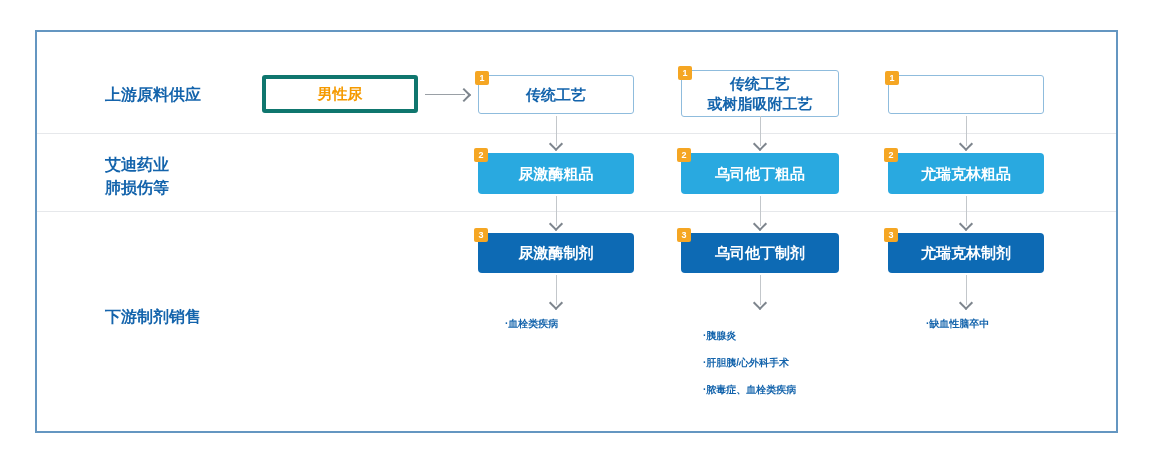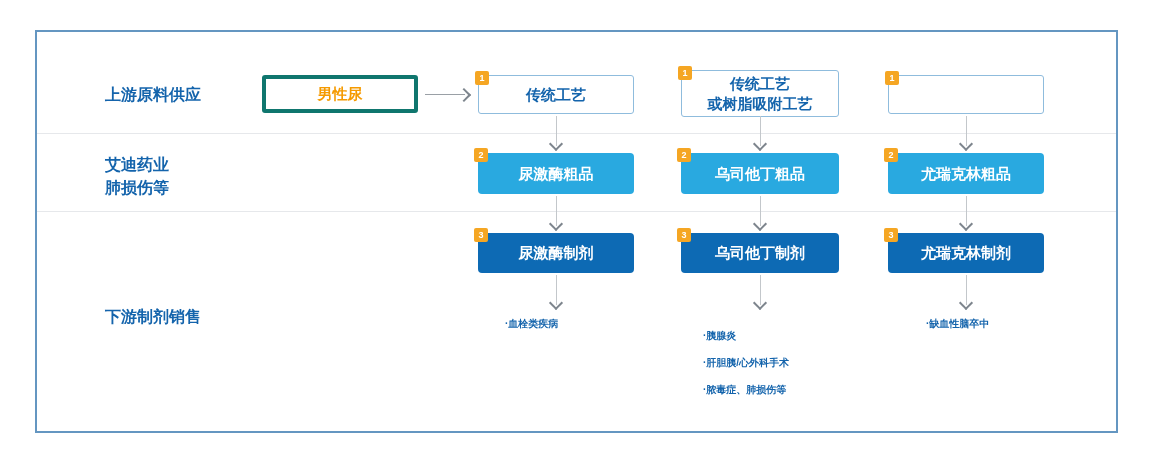--- a/index.html
+++ b/index.html
@@ -158,17 +158,17 @@
     <div class="line"></div>
     <div class="head"></div>
   </div>
 
 <div class="indications" style="left:505px;top:310px;">
   <div>·血栓类疾病</div>
 </div>
 <div class="indications" style="left:703px;top:322px;">
   <div>·胰腺炎</div>
   <div>·肝胆胰/心外科手术</div>
-  <div>·脓毒症、肺损伤等</div>
+  <div>·脓毒症、血栓类疾病</div>
 </div>
 <div class="indications" style="left:926px;top:310px;">
   <div>·缺血性脑卒中</div>
 </div>
 
 </body></html>

